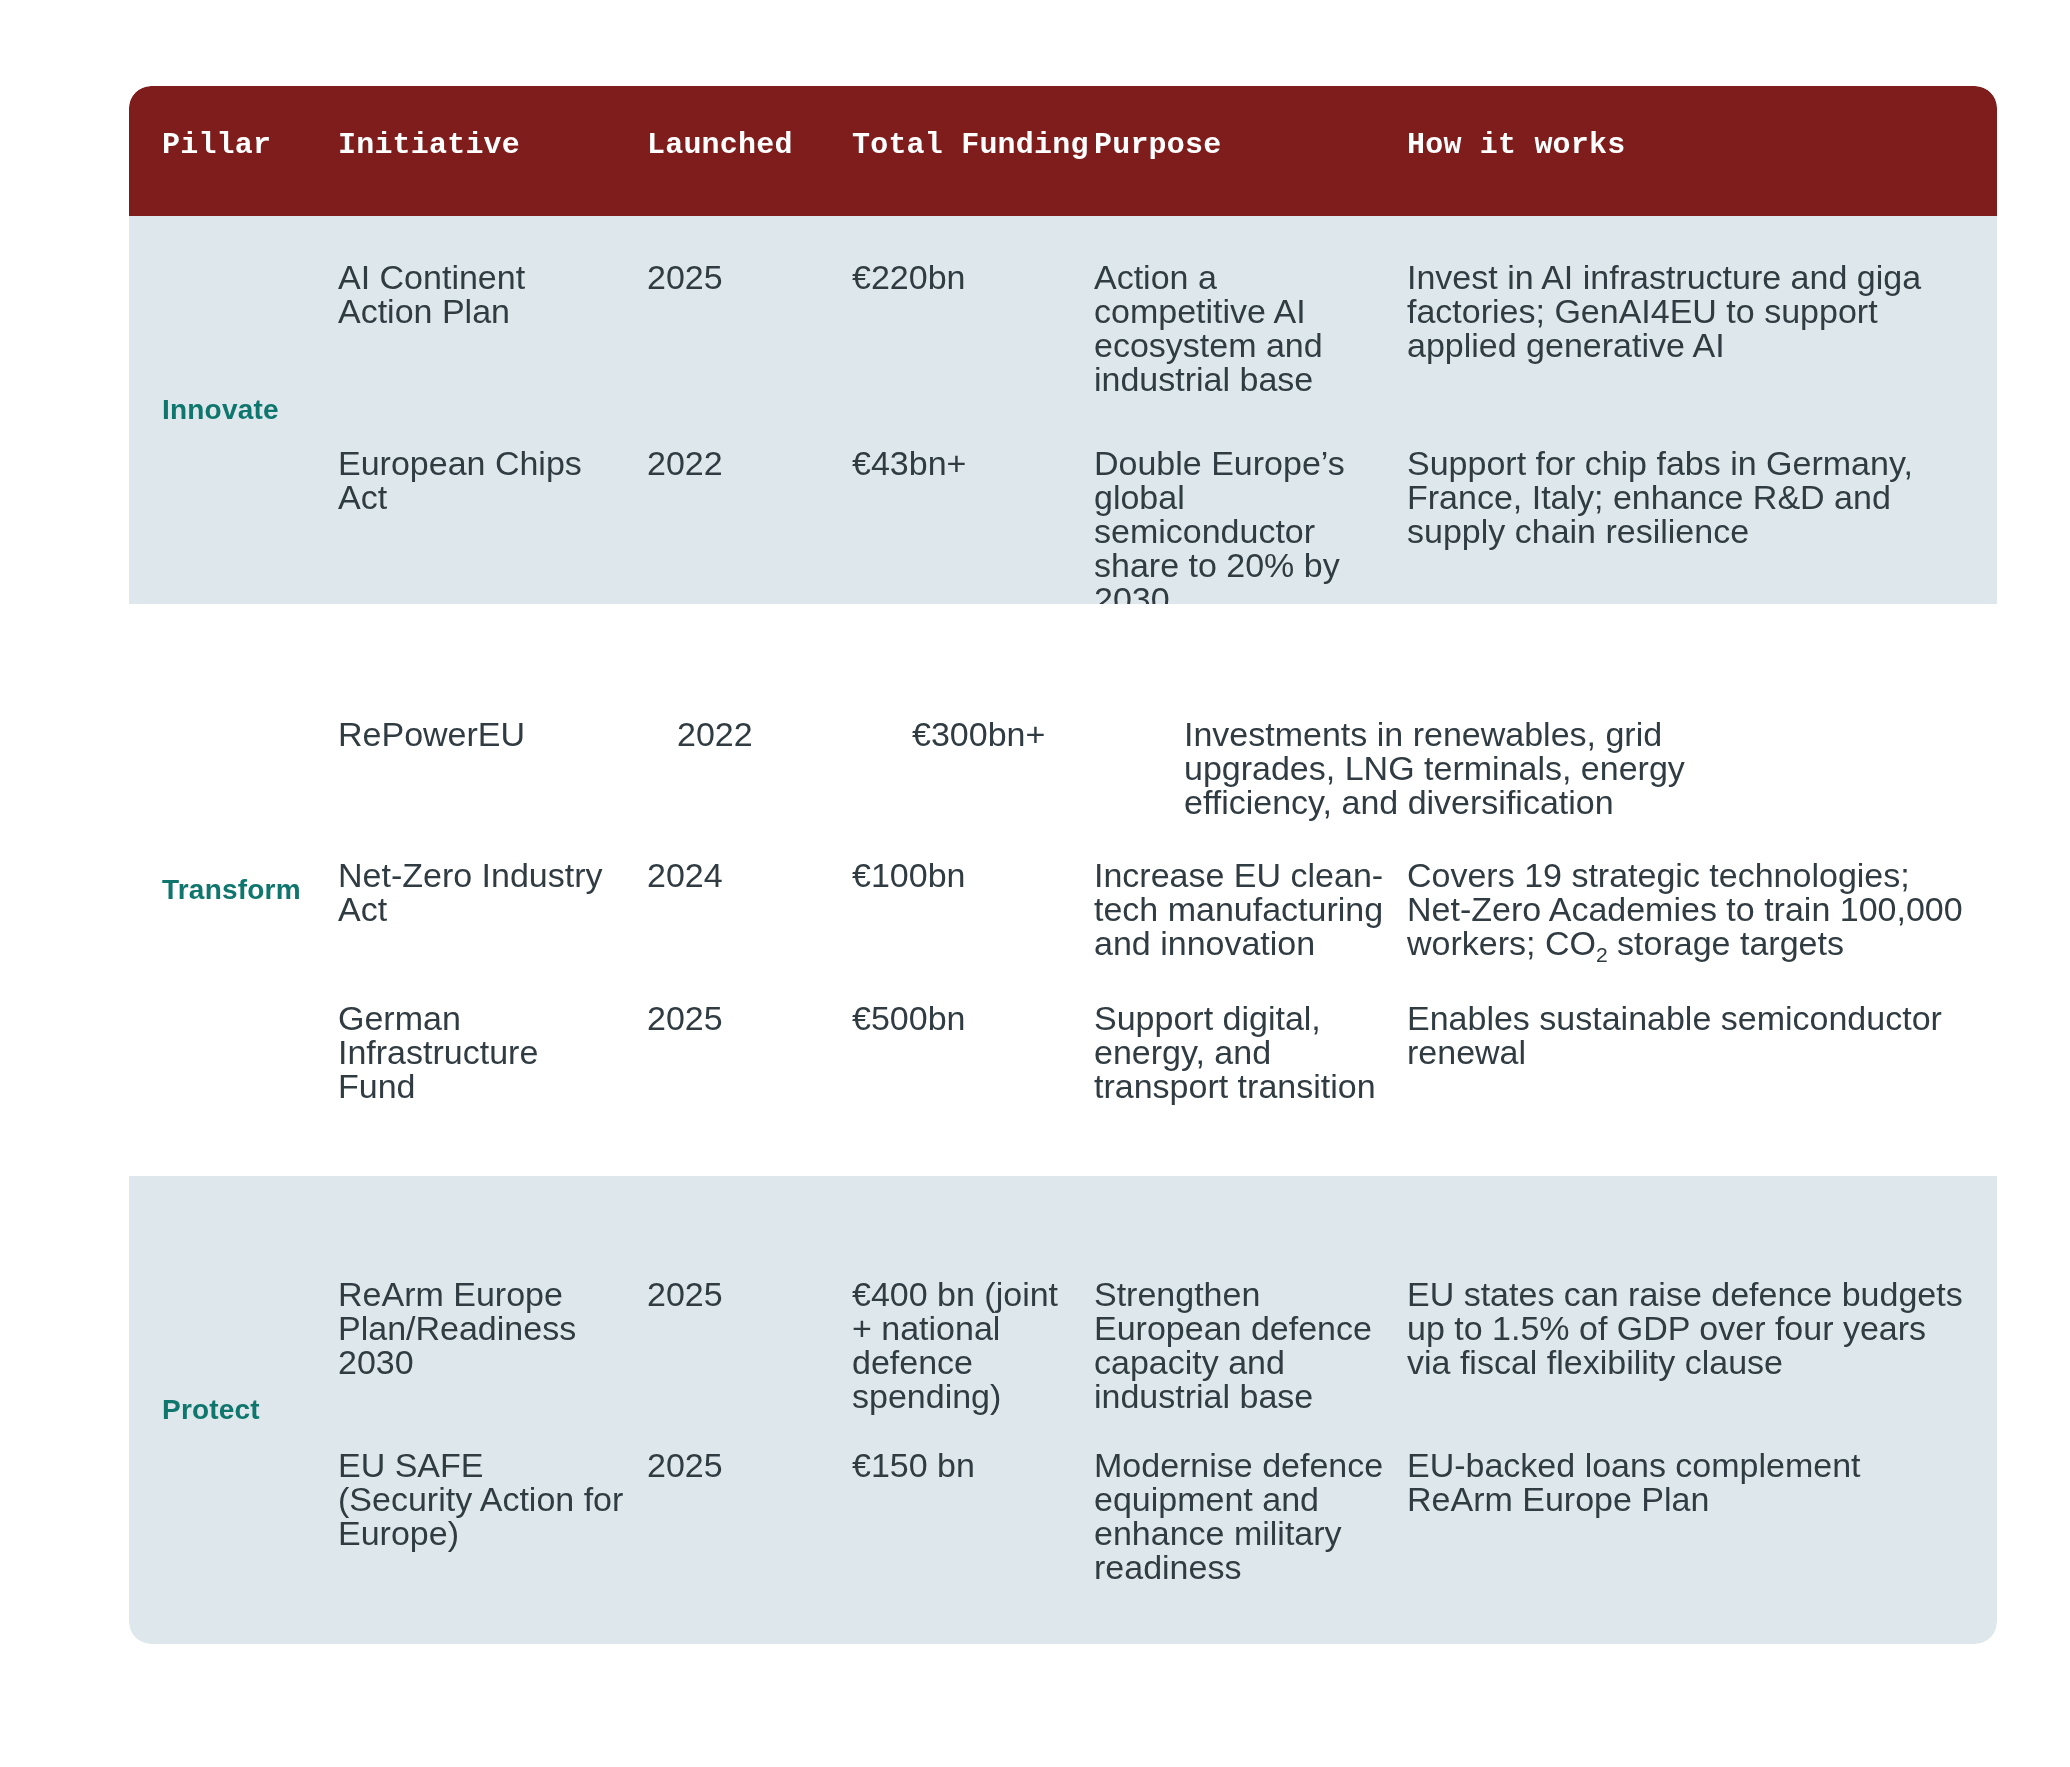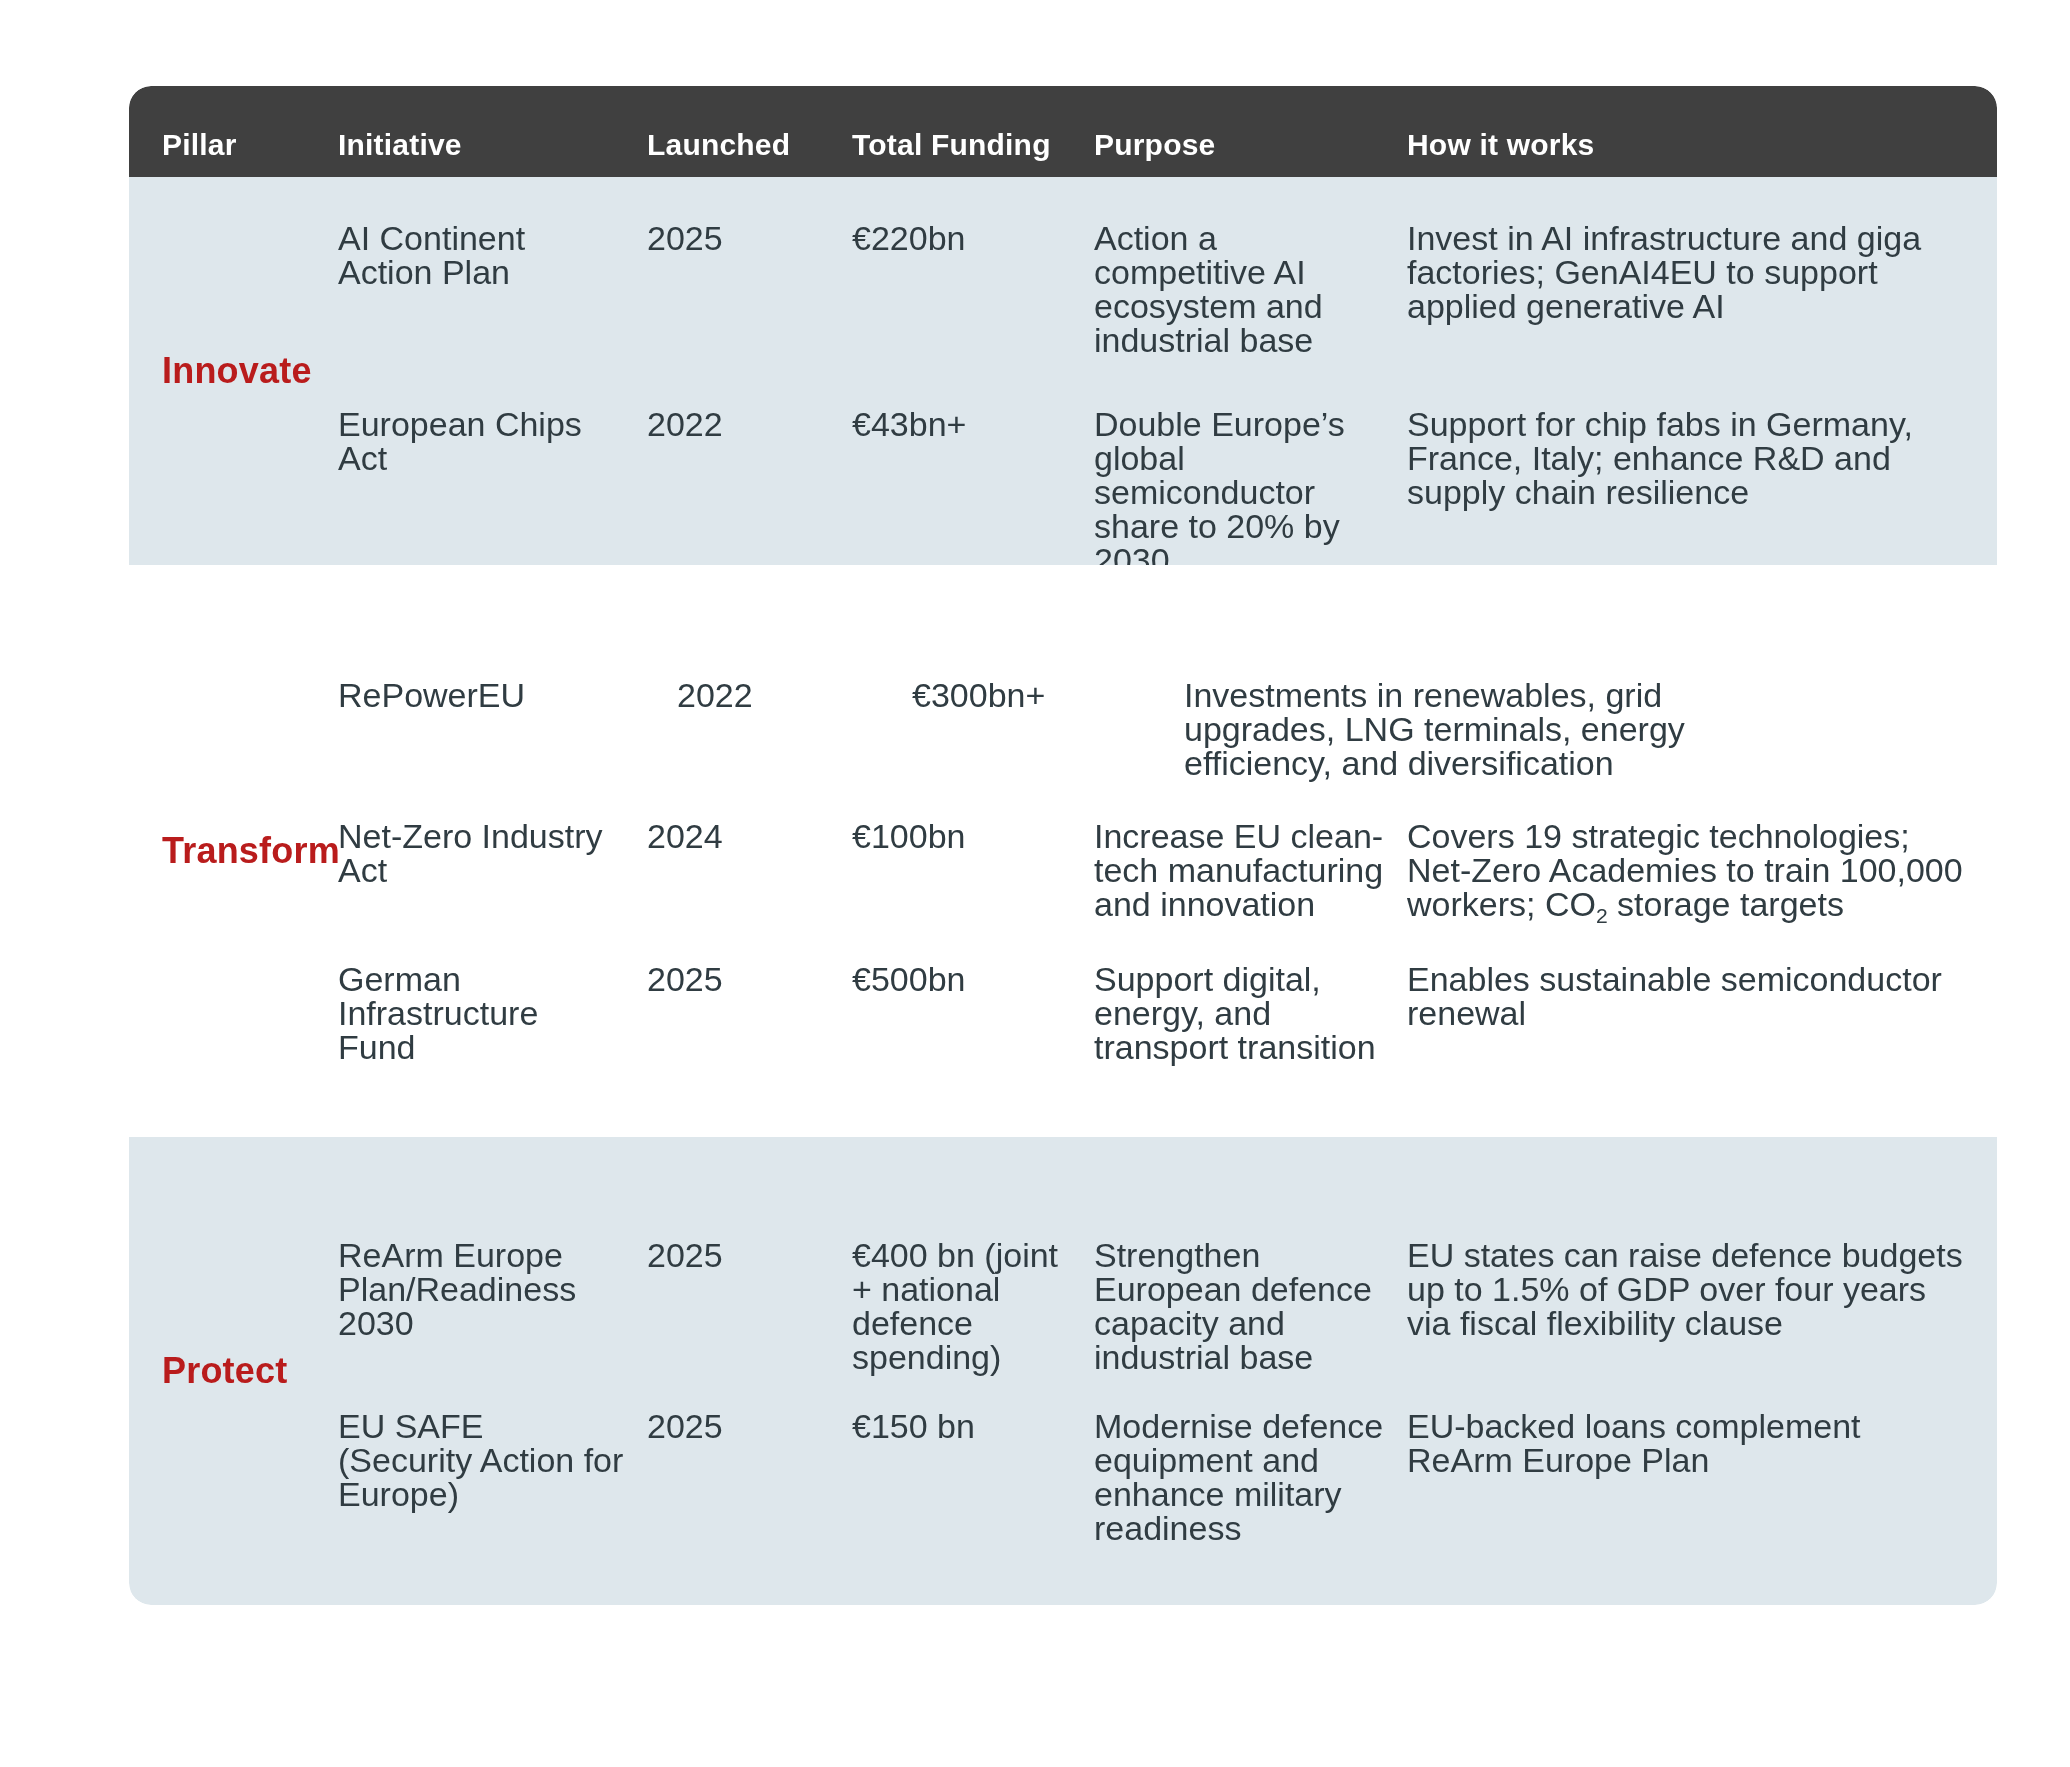--- a/index.html
+++ b/index.html
@@ -27,25 +27,26 @@
     top: 86px;
     width: 1868px;
     border-radius: 22px;
     overflow: hidden;
     background: #FFFFFF;
   }
 
   
   .thead {
     display: flex;
-    background: #404040;
-    height: 91px;
+    background: #7f1d1d;
+    height: 130px;
     align-items: flex-start;
     border-top-left-radius: 22px;
     border-top-right-radius: 22px;
+    font-family: Liberation Mono, monospace;
   }
   .thead .th {
     color: #FFFFFF;
     font-size: 30px;
     font-weight: bold;
     letter-spacing: 0.2px;
     padding-top: 42px;
     box-sizing: border-box;
   }
 
@@ -69,23 +70,23 @@
   .pillar-cell {
     width: 209px;
     flex: 0 0 209px;
     box-sizing: border-box;
     padding-left: 33px;
     display: flex;
     align-items: center;
     align-self: stretch;
   }
   .pillar-label {
-    font-size: 36px;
+    font-size: 28px;
     font-weight: bold;
-    color: #b91c1c;
+    color: #0f766e;
     letter-spacing: 0.2px;
   }
 
   .rows-wrap {
     flex: 1 1 auto;
   }
 
   .row {
     display: flex;
     align-items: flex-start;

